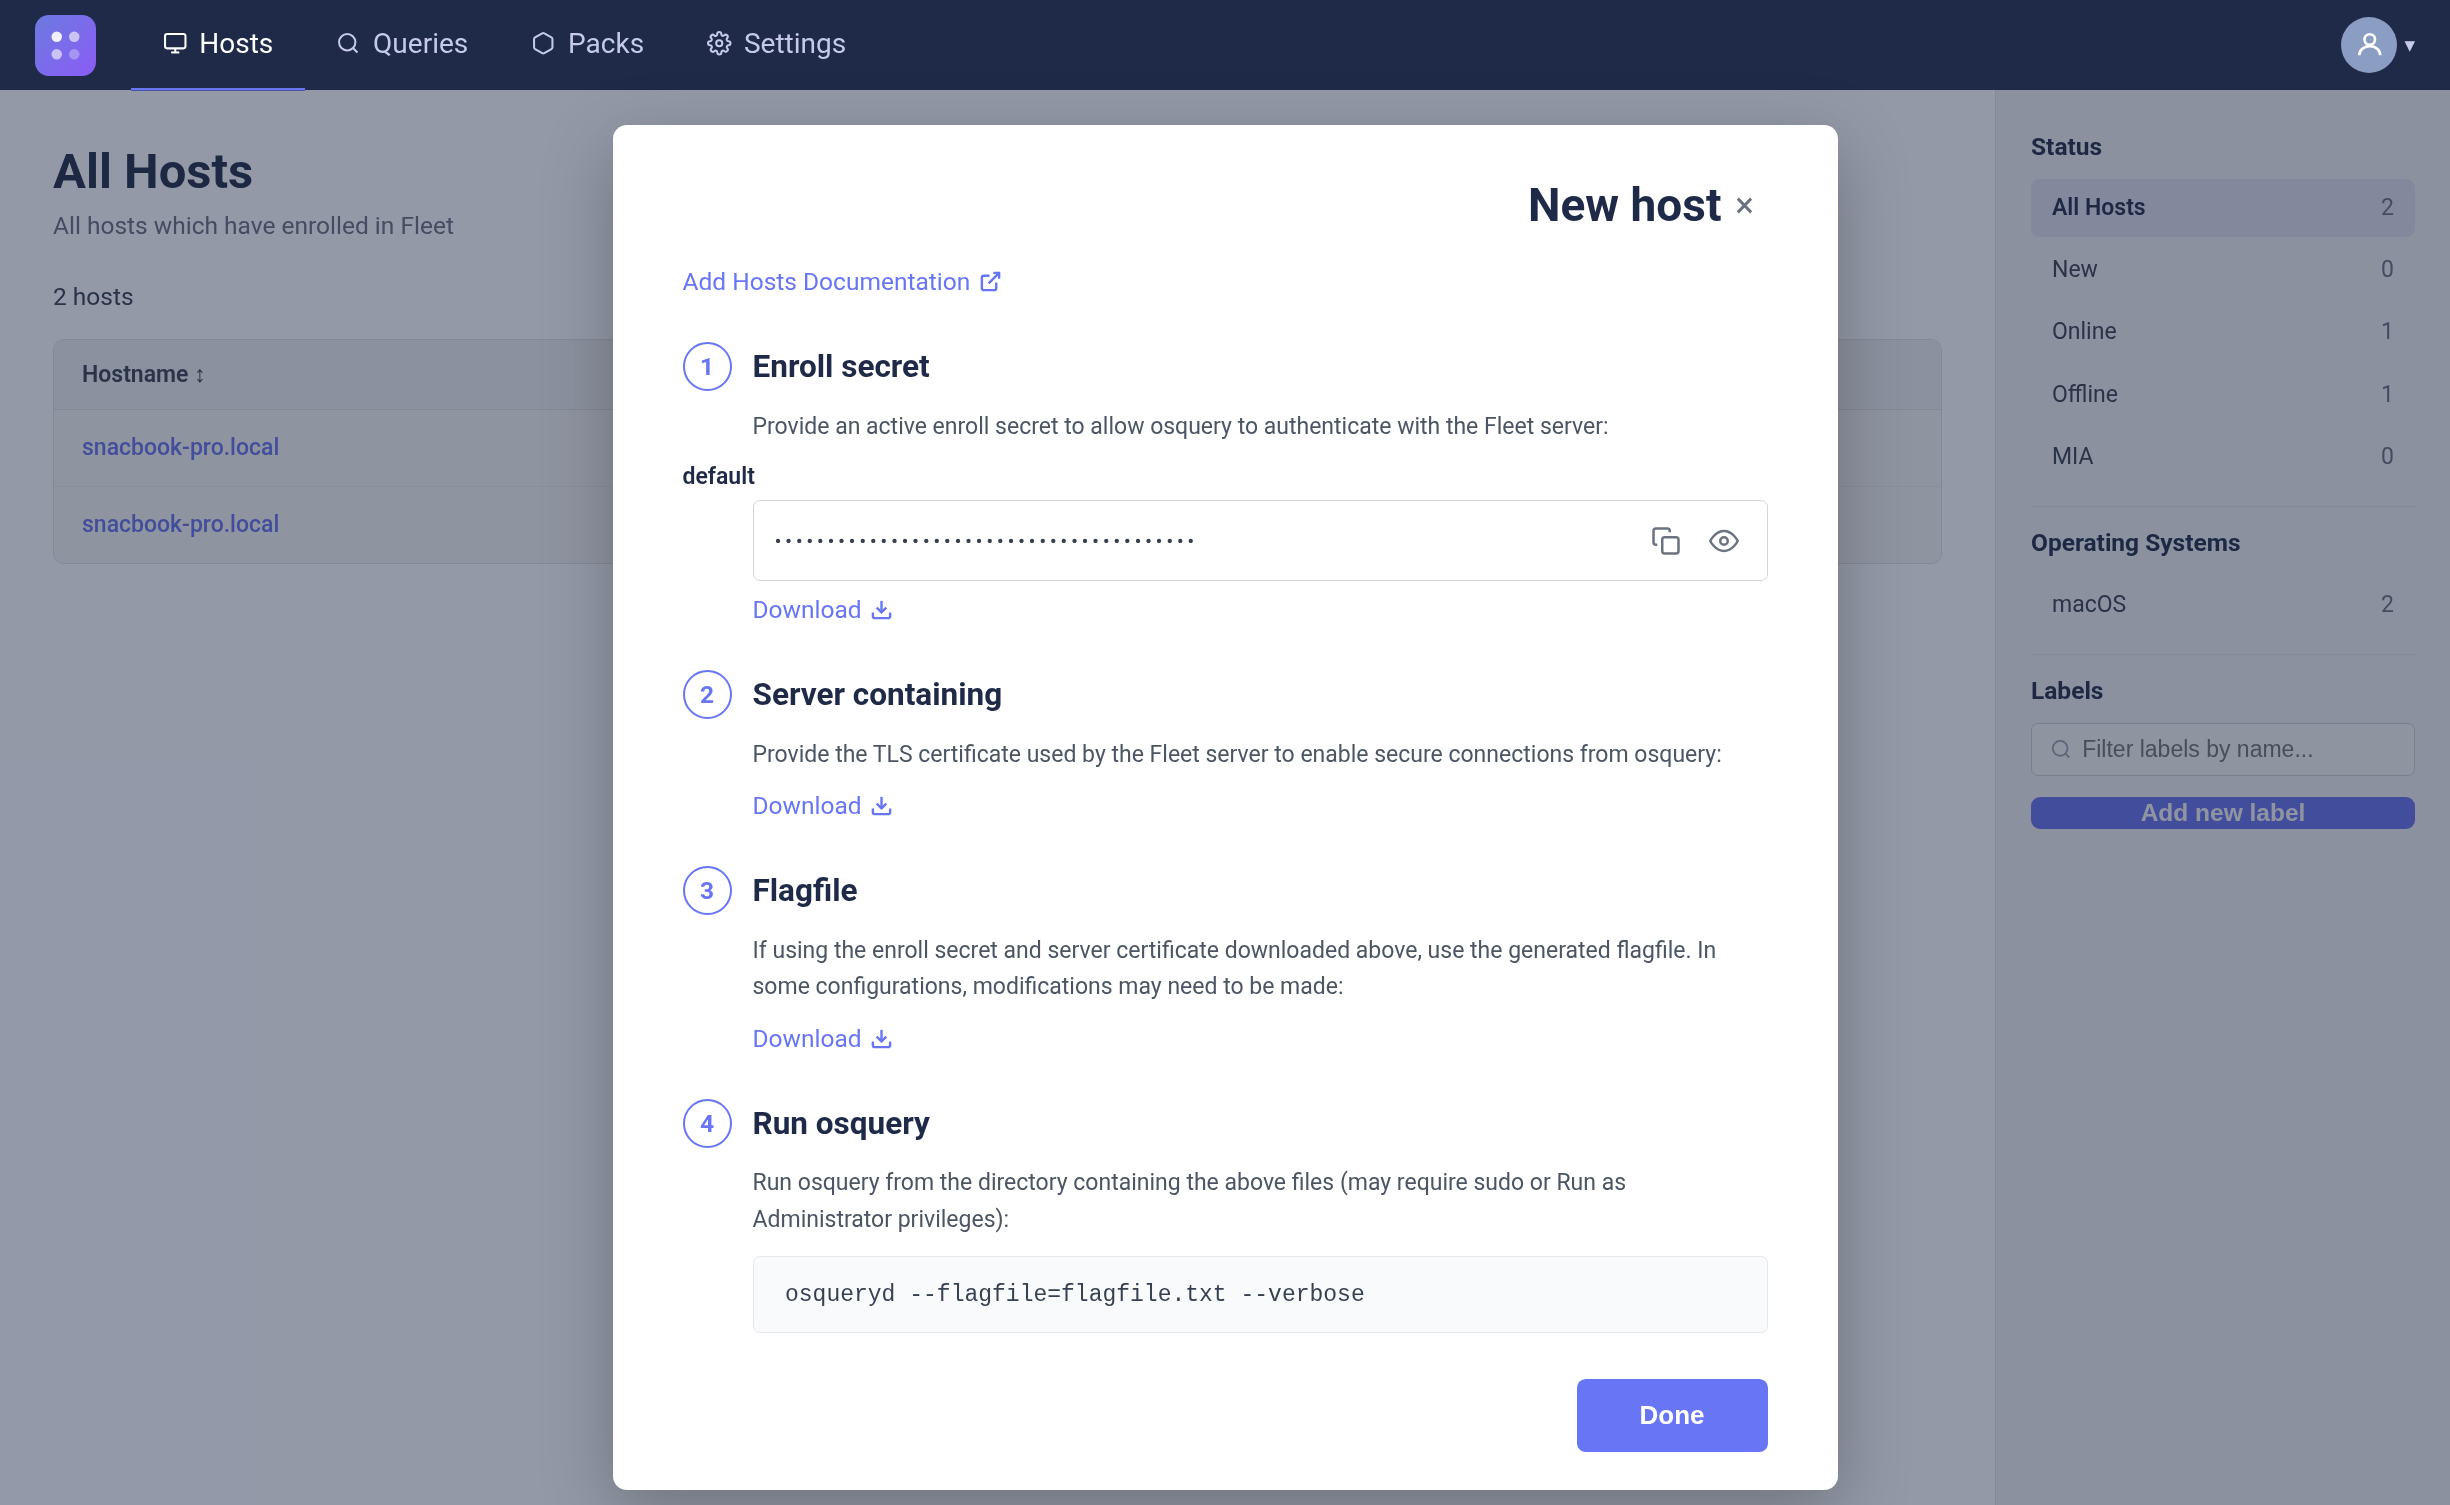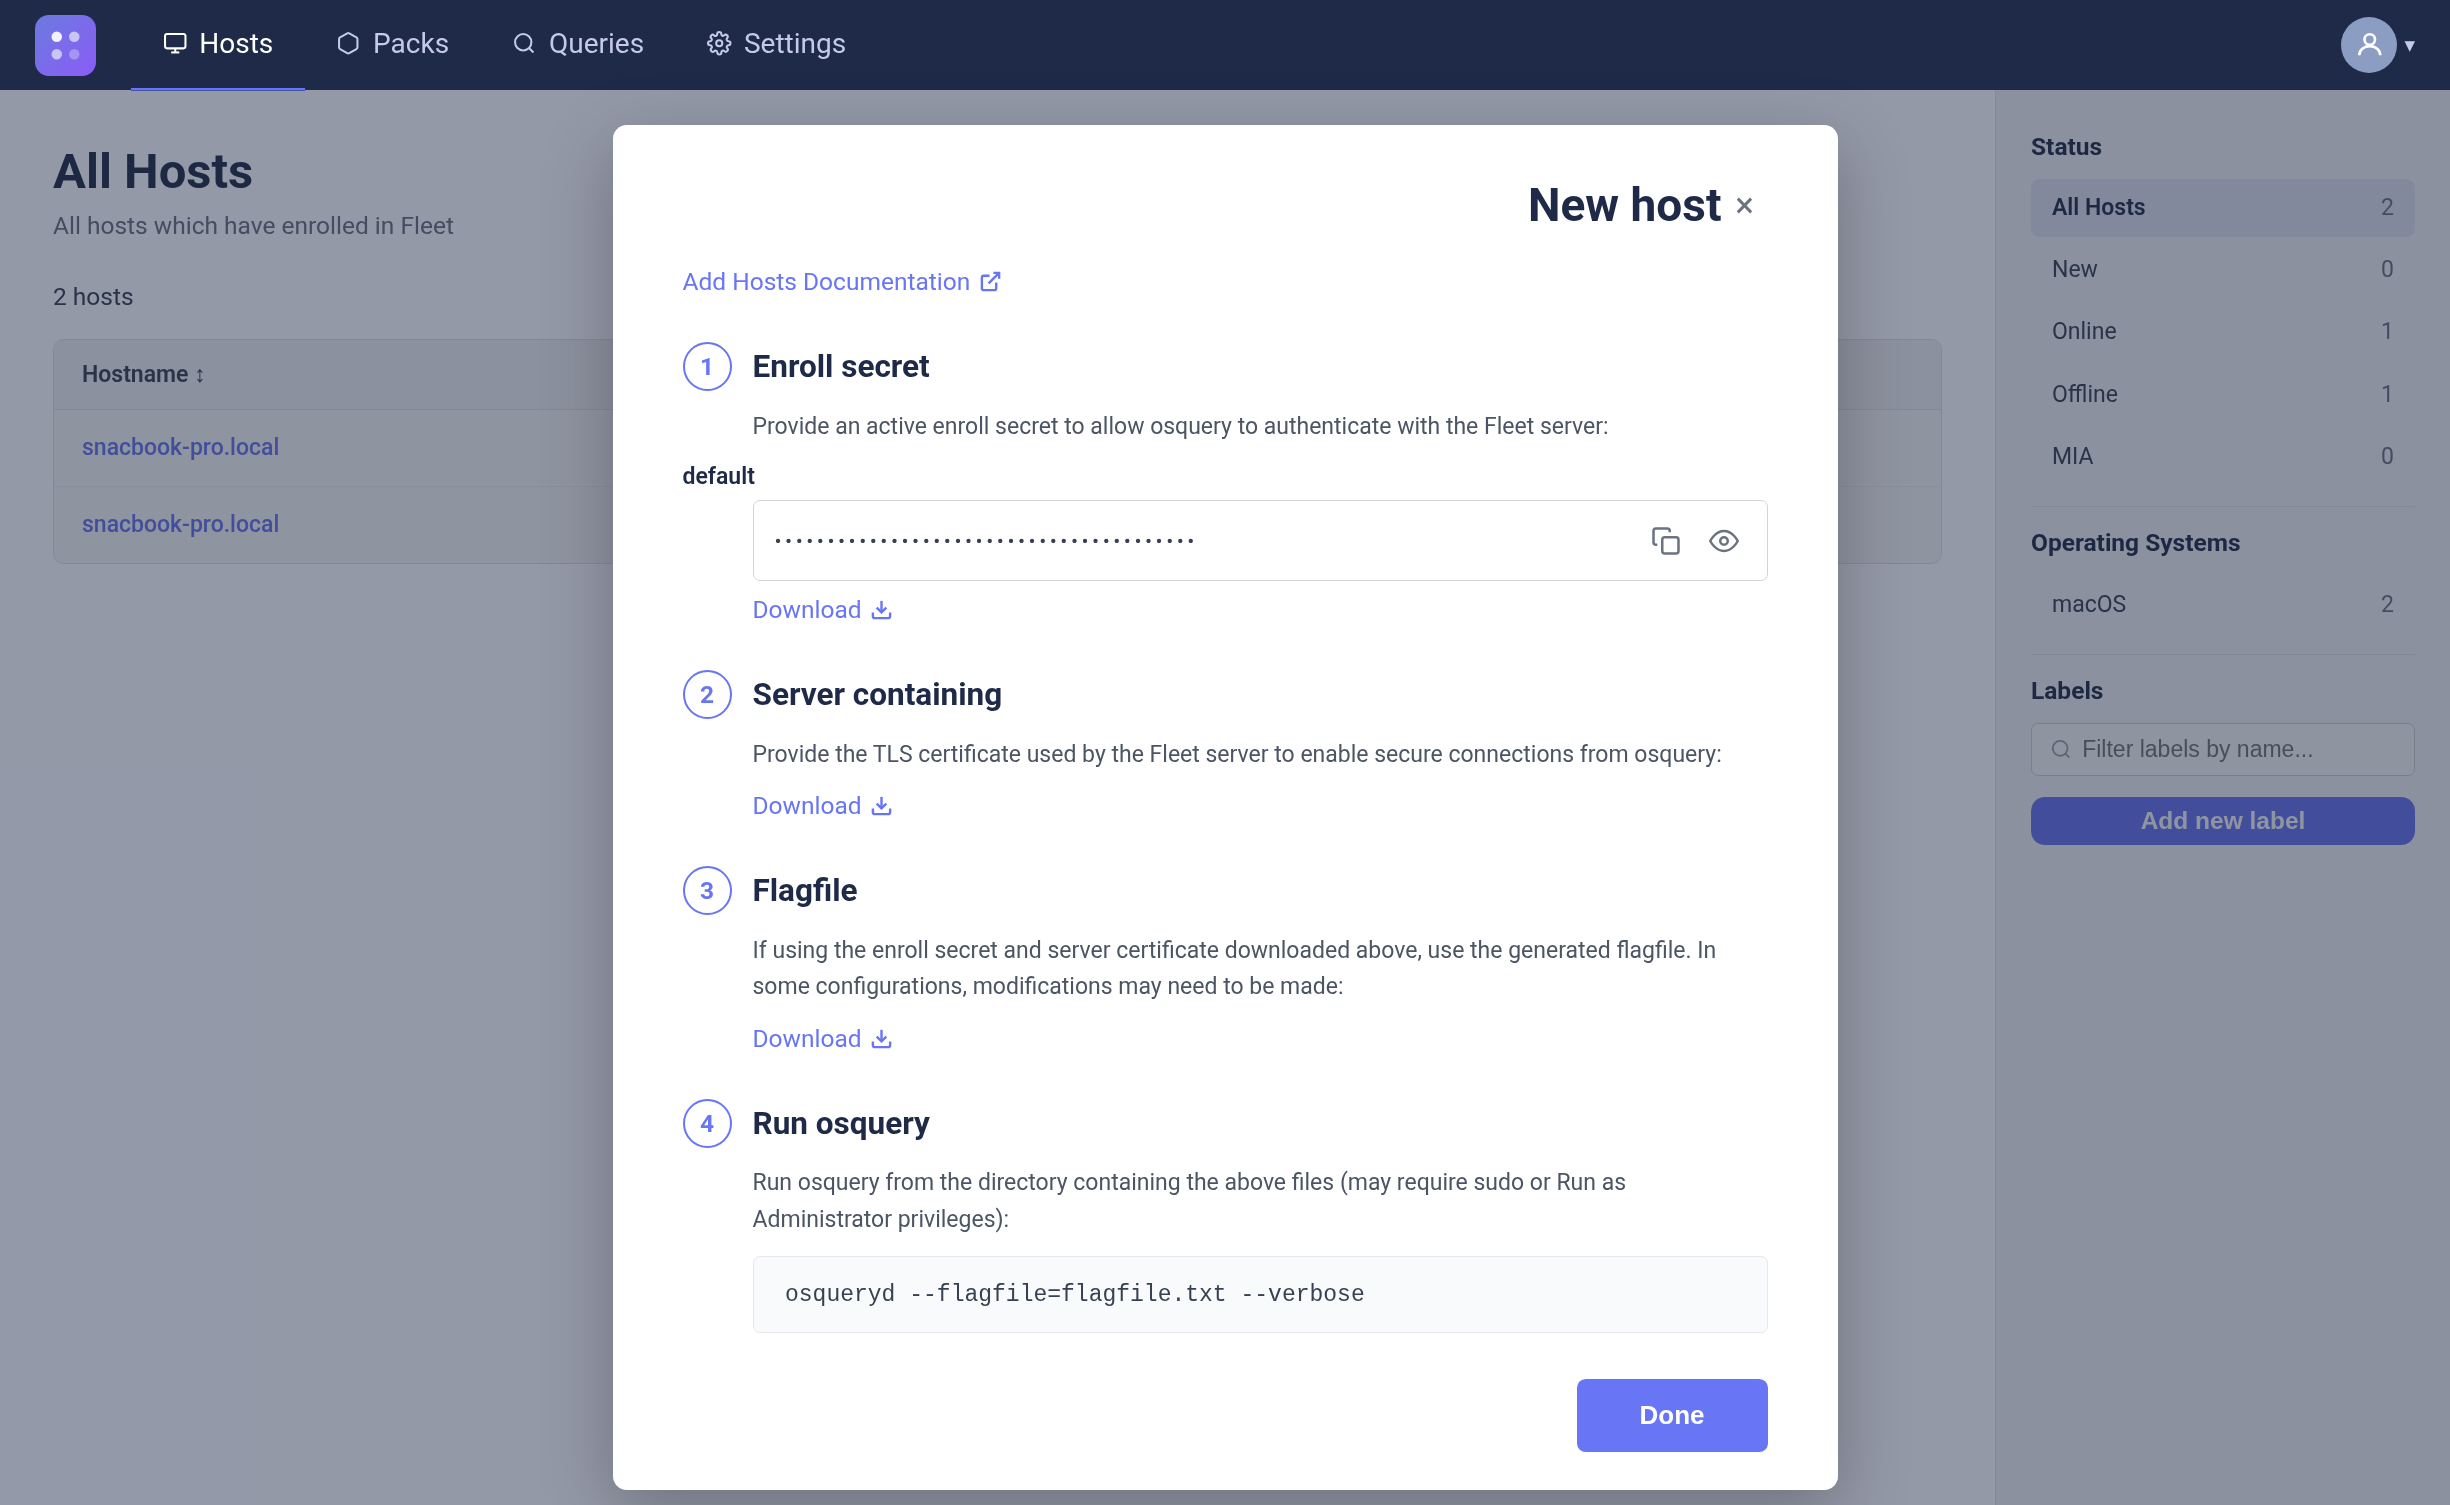--- a/index.html
+++ b/index.html
@@ -203,22 +203,22 @@
       outline: none;
       font-size: 23px;
       color: #9ca3af;
       width: 100%;
       background: transparent;
     }
     .add-label-btn {
       background: #6875f5;
       color: #fff;
       border: none;
-      border-radius: 14px;
-      padding: 10px 0;
+      border-radius: 9px;
+      padding: 2px 0;
       width: 100%;
       font-size: 24.5px;
       font-weight: 600;
       cursor: pointer;
     }
 
     
     .overlay {
       position: absolute;
       top: 90px;
@@ -416,30 +416,30 @@
   <div class="nav-item active">
     <svg viewBox="0 0 24 24" fill="none" stroke="currentColor" stroke-width="2">
         <rect x="2" y="3" width="20" height="14" rx="2"></rect>
         <line x1="8" y1="21" x2="16" y2="21"></line>
         <line x1="12" y1="17" x2="12" y2="21"></line>
       </svg>
     <span>Hosts</span>
   </div>
   <div class="nav-item">
     <svg viewBox="0 0 24 24" fill="none" stroke="currentColor" stroke-width="2">
-        <path d="M21 16V8a2 2 0 0 0-1-1.73l-7-4a2 2 0 0 0-2 0l-7 4A2 2 0 0 0 3 8v8a2 2 0 0 0 1 1.73l7 4a2 2 0 0 0 2 0l7-4A2 2 0 0 0 21 16z"></path>
-      </svg>
-    <span>Packs</span>
-  </div>
-  <div class="nav-item">
-    <svg viewBox="0 0 24 24" fill="none" stroke="currentColor" stroke-width="2">
         <circle cx="11" cy="11" r="8"></circle>
         <line x1="21" y1="21" x2="16.65" y2="16.65"></line>
       </svg>
     <span>Queries</span>
+  </div>
+  <div class="nav-item">
+    <svg viewBox="0 0 24 24" fill="none" stroke="currentColor" stroke-width="2">
+        <path d="M21 16V8a2 2 0 0 0-1-1.73l-7-4a2 2 0 0 0-2 0l-7 4A2 2 0 0 0 3 8v8a2 2 0 0 0 1 1.73l7 4a2 2 0 0 0 2 0l7-4A2 2 0 0 0 21 16z"></path>
+      </svg>
+    <span>Packs</span>
   </div>
   <div class="nav-item">
     <svg viewBox="0 0 24 24" fill="none" stroke="currentColor" stroke-width="2">
         <circle cx="12" cy="12" r="3"></circle>
         <path d="M19.4 15a1.65 1.65 0 0 0 .33 1.82l.06.06a2 2 0 0 1-2.83 2.83l-.06-.06a1.65 1.65 0 0 0-1.82-.33 1.65 1.65 0 0 0-1 1.51V21a2 2 0 0 1-4 0v-.09A1.65 1.65 0 0 0 9 19.4a1.65 1.65 0 0 0-1.82.33l-.06.06a2 2 0 0 1-2.83-2.83l.06-.06A1.65 1.65 0 0 0 4.68 15a1.65 1.65 0 0 0-1.51-1H3a2 2 0 0 1 0-4h.09A1.65 1.65 0 0 0 4.6 9a1.65 1.65 0 0 0-.33-1.82l-.06-.06a2 2 0 0 1 2.83-2.83l.06.06A1.65 1.65 0 0 0 9 4.68a1.65 1.65 0 0 0 1-1.51V3a2 2 0 0 1 4 0v.09a1.65 1.65 0 0 0 1 1.51 1.65 1.65 0 0 0 1.82-.33l.06-.06a2 2 0 0 1 2.83 2.83l-.06.06A1.65 1.65 0 0 0 19.4 9a1.65 1.65 0 0 0 1.51 1H21a2 2 0 0 1 0 4h-.09a1.65 1.65 0 0 0-1.51 1z"></path>
       </svg>
     <span>Settings</span>
   </div>
   <div class="nav-spacer"></div>
   <div class="nav-avatar">

